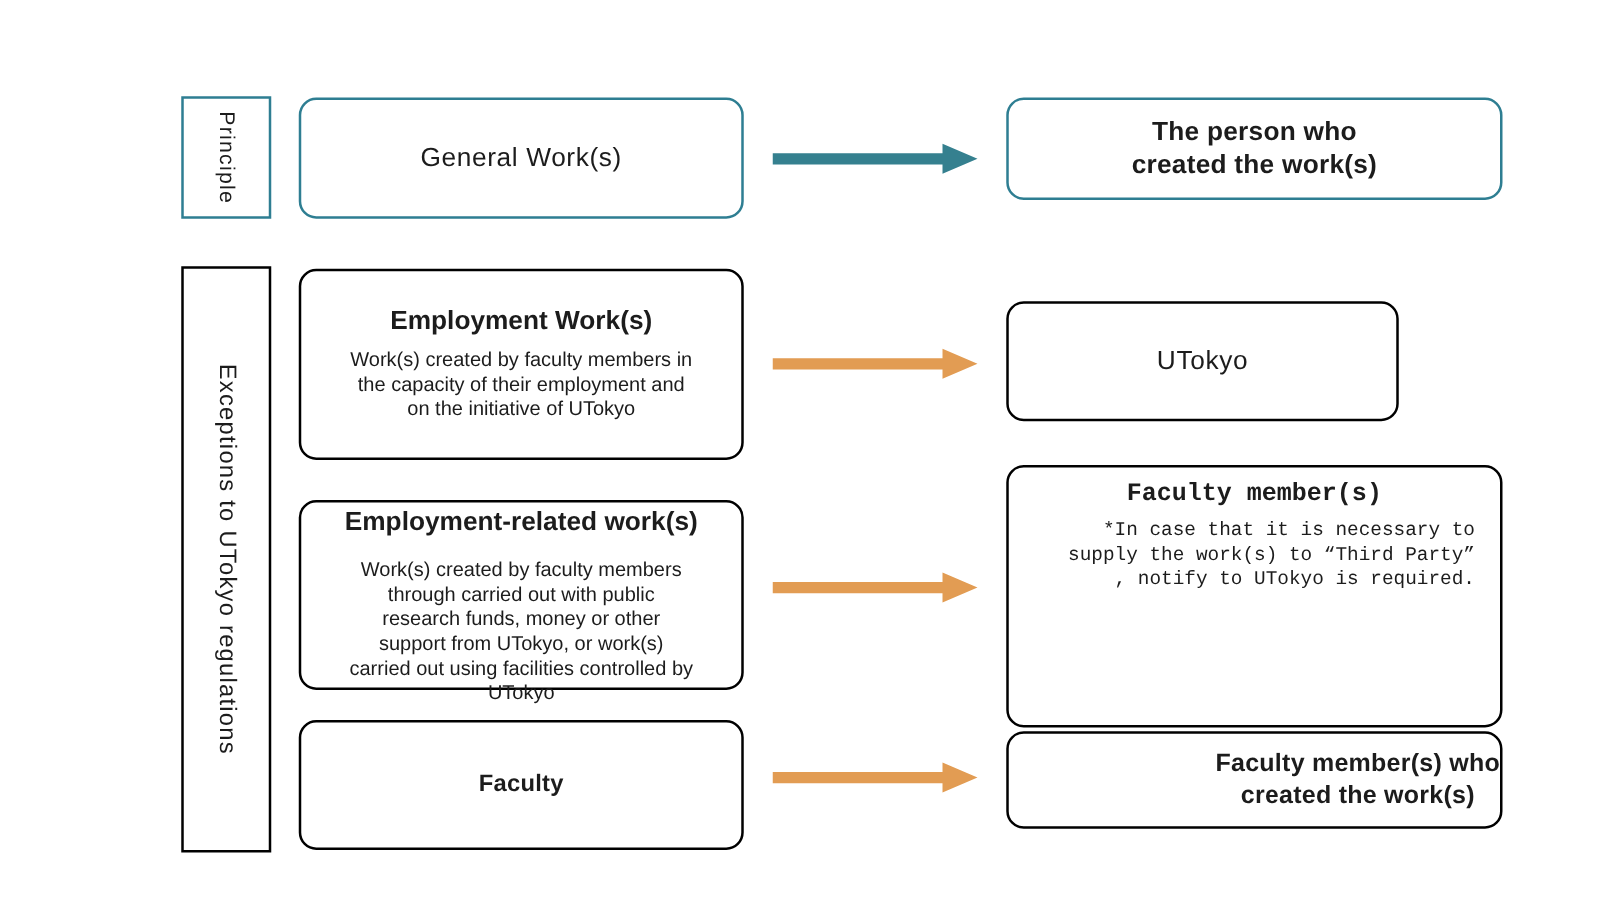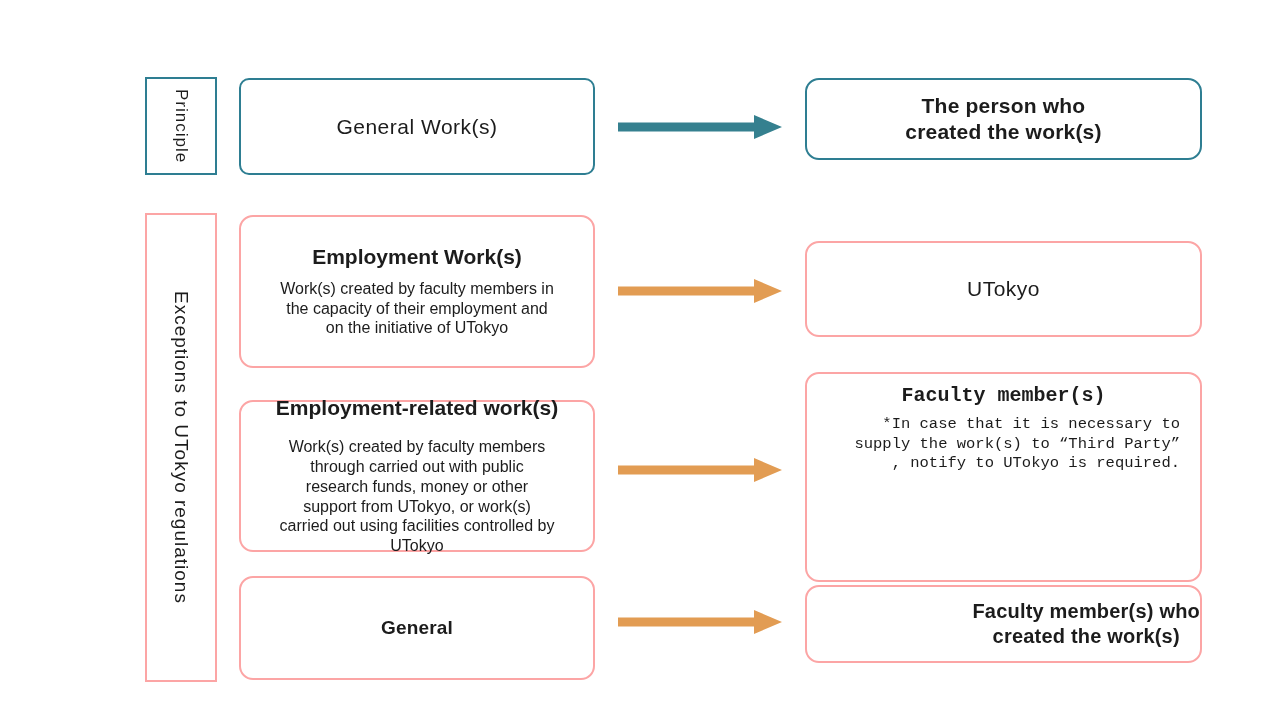--- a/index.html
+++ b/index.html
@@ -3,21 +3,21 @@
 <meta charset="utf-8">
 <style>
   html, body { margin:0; padding:0; }
   body {
     width:1280px; height:720px; background:#ffffff; position:relative;
     font-family:"Liberation Sans", "DejaVu Sans", sans-serif;
     color:#1c1c1c; overflow:hidden;
   }
   .box { position:absolute; background:#ffffff; box-sizing:border-box; }
   .teal-border   { border:2px solid #2e7e92; }
-  .orange-border { border:2px solid #fca5a5; }
+  .orange-border { border:2px solid #000000; }
   .rounded { border-radius:14px; }
   .flex-center { display:flex; align-items:center; justify-content:center; text-align:center; }
 
   .vlabel-box { display:flex; align-items:center; justify-content:center; }
   .vtext { writing-mode:vertical-rl; text-orientation:mixed; letter-spacing:1px; white-space:nowrap; }
   .vtext.small { font-size:17px; }
   .vtext.large { font-size:19px; }
 
   .title-regular { font-size:21px; font-weight:400; letter-spacing:0.5px; }
   .title-bold    { font-size:21px; font-weight:700; letter-spacing:0.2px; }
@@ -41,21 +41,21 @@
 <div>
 
   <div class="box teal-border vlabel-box" style="left:145px; top:77px; width:72px; height:98px;">
     <span class="vtext small">Principle</span>
   </div>
 
   <div class="box orange-border vlabel-box" style="left:145px; top:213px; width:72px; height:469px;">
     <span class="vtext large">Exceptions to UTokyo regulations</span>
   </div>
 
-  <div class="box teal-border rounded flex-center" style="left:239px; top:78px; width:356px; height:97px;border-radius:10px;">
+  <div class="box teal-border rounded flex-center" style="left:239px; top:78px; width:356px; height:97px;">
     <span class="title-regular">General Work(s)</span>
   </div>
 
   <svg class="arrow" style="left:618px; top:113px;" width="166" height="28" viewBox="0 0 166 28">
     <polygon class="arrow-teal" points="0,9.5 136,9.5 136,2 164,14 136,26 136,18.5 0,18.5"></polygon>
   </svg>
 
   <div class="box teal-border rounded flex-center" style="left:805px; top:78px; width:397px; height:82px;">
     <span class="title-bold multiline">The person who
 created the work(s)</span>
@@ -63,42 +63,42 @@
 
   <div class="box orange-border rounded stack" style="left:239px; top:215px; width:356px; height:153px; justify-content:center; padding:6px 0;">
     <span class="head">Employment Work(s)</span>
     <span class="desc">Work(s) created by faculty members in the capacity of their employment and on the initiative of UTokyo</span>
   </div>
 
   <svg class="arrow" style="left:618px; top:277px;" width="166" height="28" viewBox="0 0 166 28">
     <polygon class="arrow-orange" points="0,9.5 136,9.5 136,2 164,14 136,26 136,18.5 0,18.5"></polygon>
   </svg>
 
-  <div class="box orange-border rounded flex-center" style="left:805px; top:241px; width:397px; height:96px;">
+  <div class="box orange-border rounded flex-center" style="left:805px; top:241px; width:314px; height:96px;">
     <span class="title-regular">UTokyo</span>
   </div>
 
-  <div class="box orange-border rounded stack" style="left:239px; top:400px; width:356px; height:152px; justify-content:center; padding:4px 0;">
+  <div class="box orange-border rounded stack" style="left:239px; top:400px; width:356px; height:152px; padding:4px 0;">
     <span class="head">Employment-related work(s)</span>
     <span class="desc" style="margin-top:17px;">Work(s) created by faculty members through carried out with public research funds, money or other support from UTokyo, or work(s) carried out using facilities controlled by UTokyo</span>
   </div>
 
   <svg class="arrow" style="left:618px; top:456px;" width="166" height="28" viewBox="0 0 166 28">
     <polygon class="arrow-orange" points="0,9.5 136,9.5 136,2 164,14 136,26 136,18.5 0,18.5"></polygon>
   </svg>
 
   <div class="box orange-border rounded" style="left:805px; top:372px; width:397px; height:210px;font-family:Liberation Mono, monospace;">
     <div class="faculty-head">Faculty member(s)</div>
     <div class="notes">
       <p class="note">*In case that it is necessary to supply the work(s) to “Third Party” , notify to UTokyo is required.</p>
     </div>
   </div>
 
   <div class="box orange-border rounded flex-center" style="left:239px; top:576px; width:356px; height:104px;">
-    <span class="title-bold" style="font-size:19px;">General</span>
+    <span class="title-bold" style="font-size:19px;">Faculty</span>
   </div>
 
   <svg class="arrow" style="left:618px; top:608px;" width="166" height="28" viewBox="0 0 166 28">
     <polygon class="arrow-orange" points="0,9.5 136,9.5 136,2 164,14 136,26 136,18.5 0,18.5"></polygon>
   </svg>
 
   <div class="box orange-border rounded flex-center" style="left:805px; top:585px; width:397px; height:78px;justify-content:flex-end;">
     <span class="title-bold multiline" style="font-size:20px;">Faculty member(s) who
 created the work(s)</span>
   </div>

